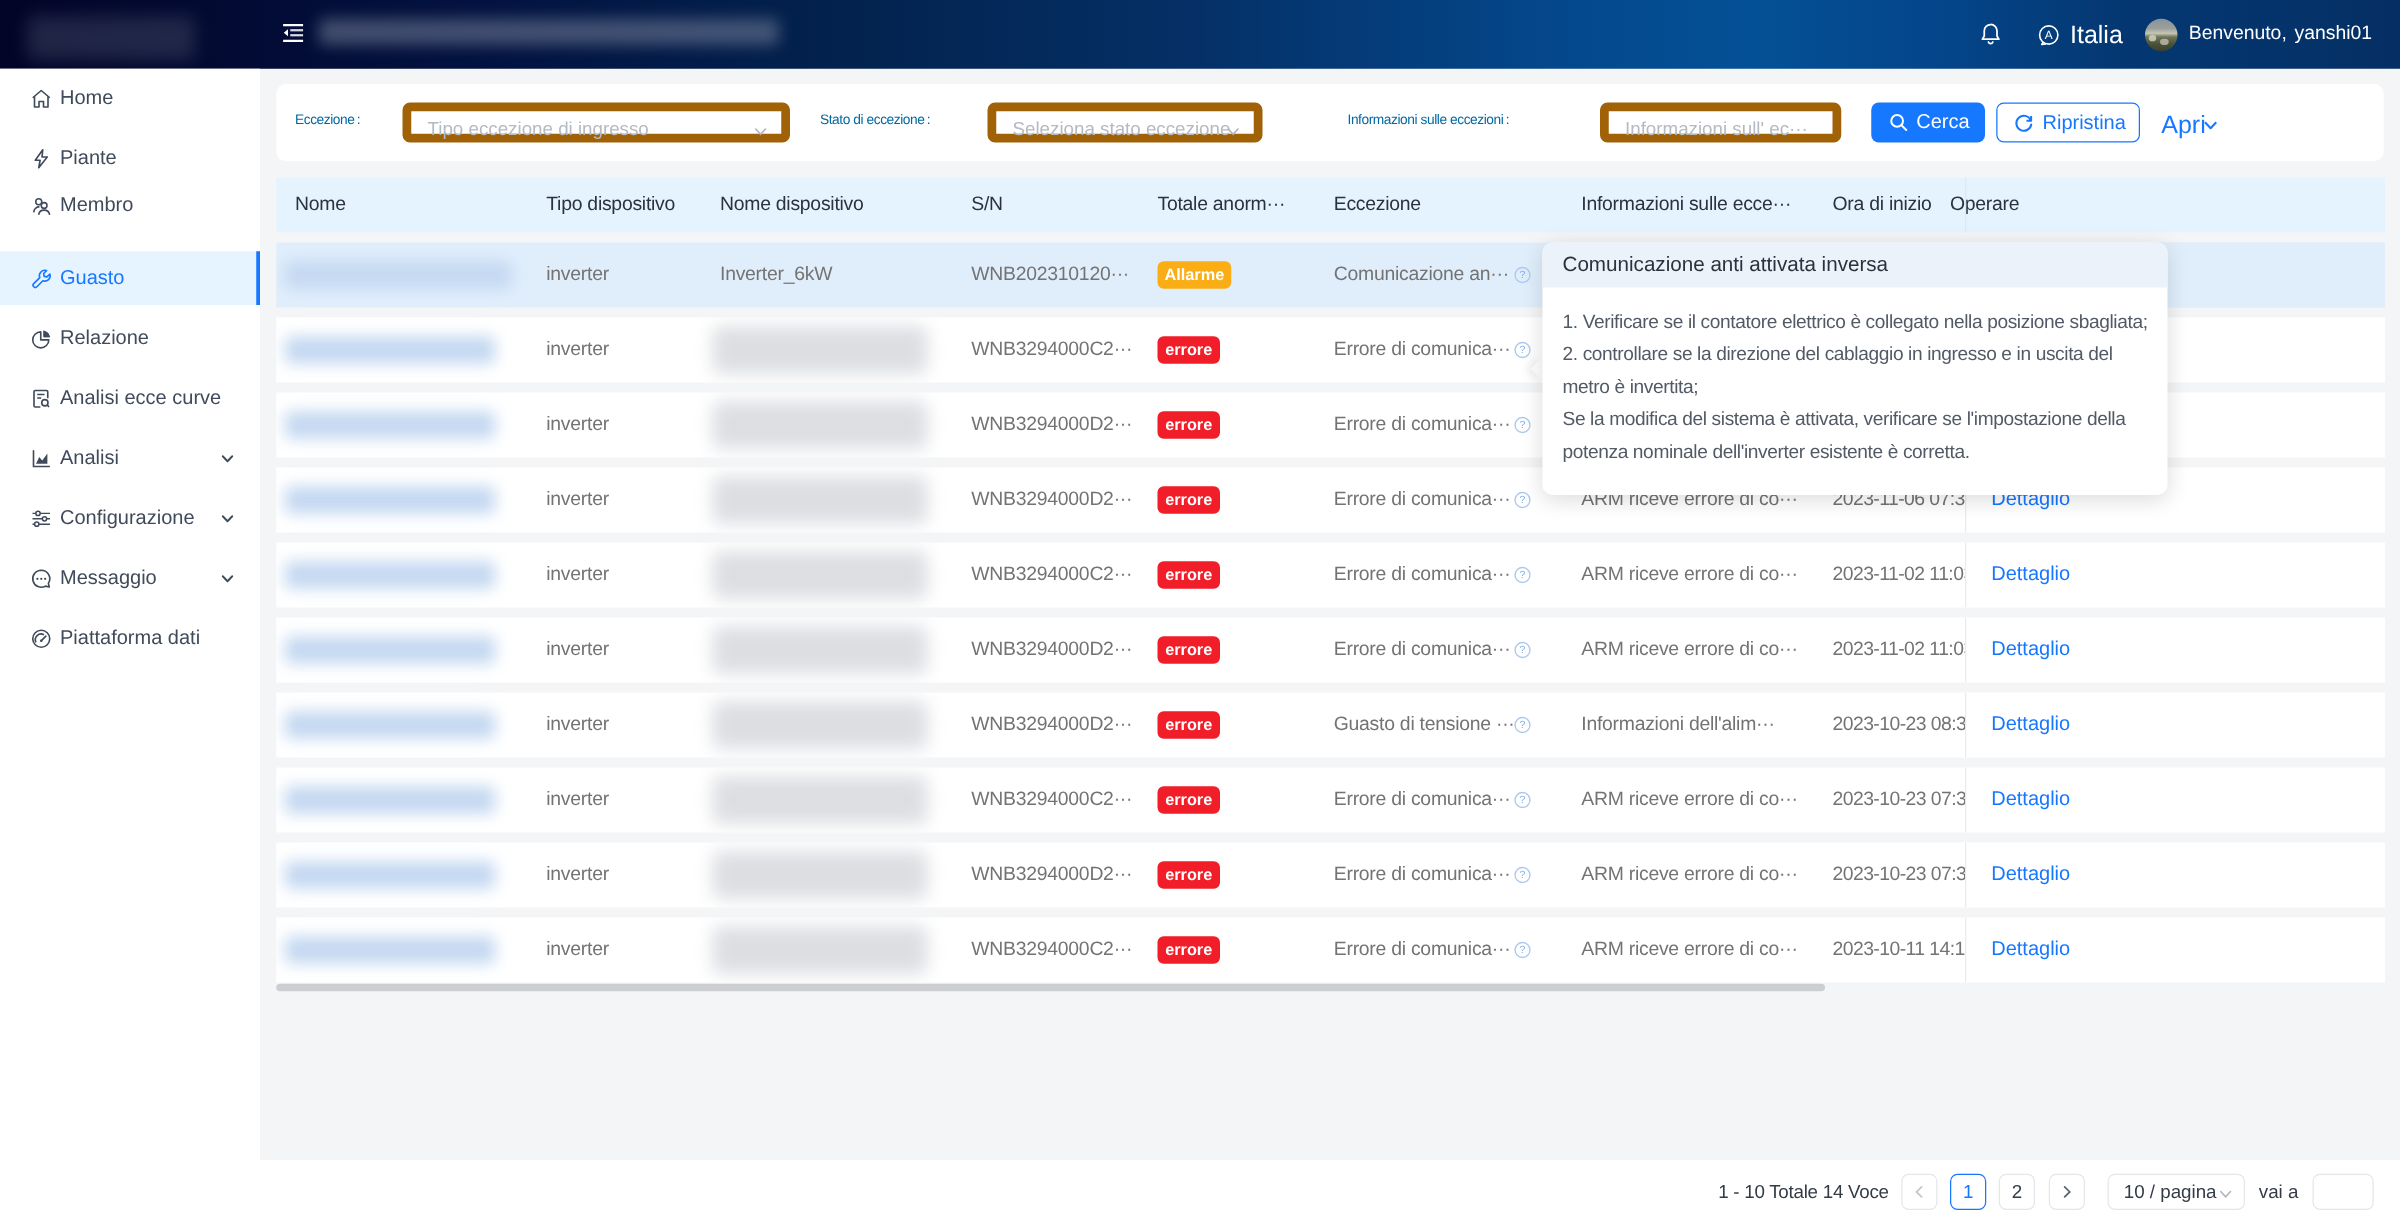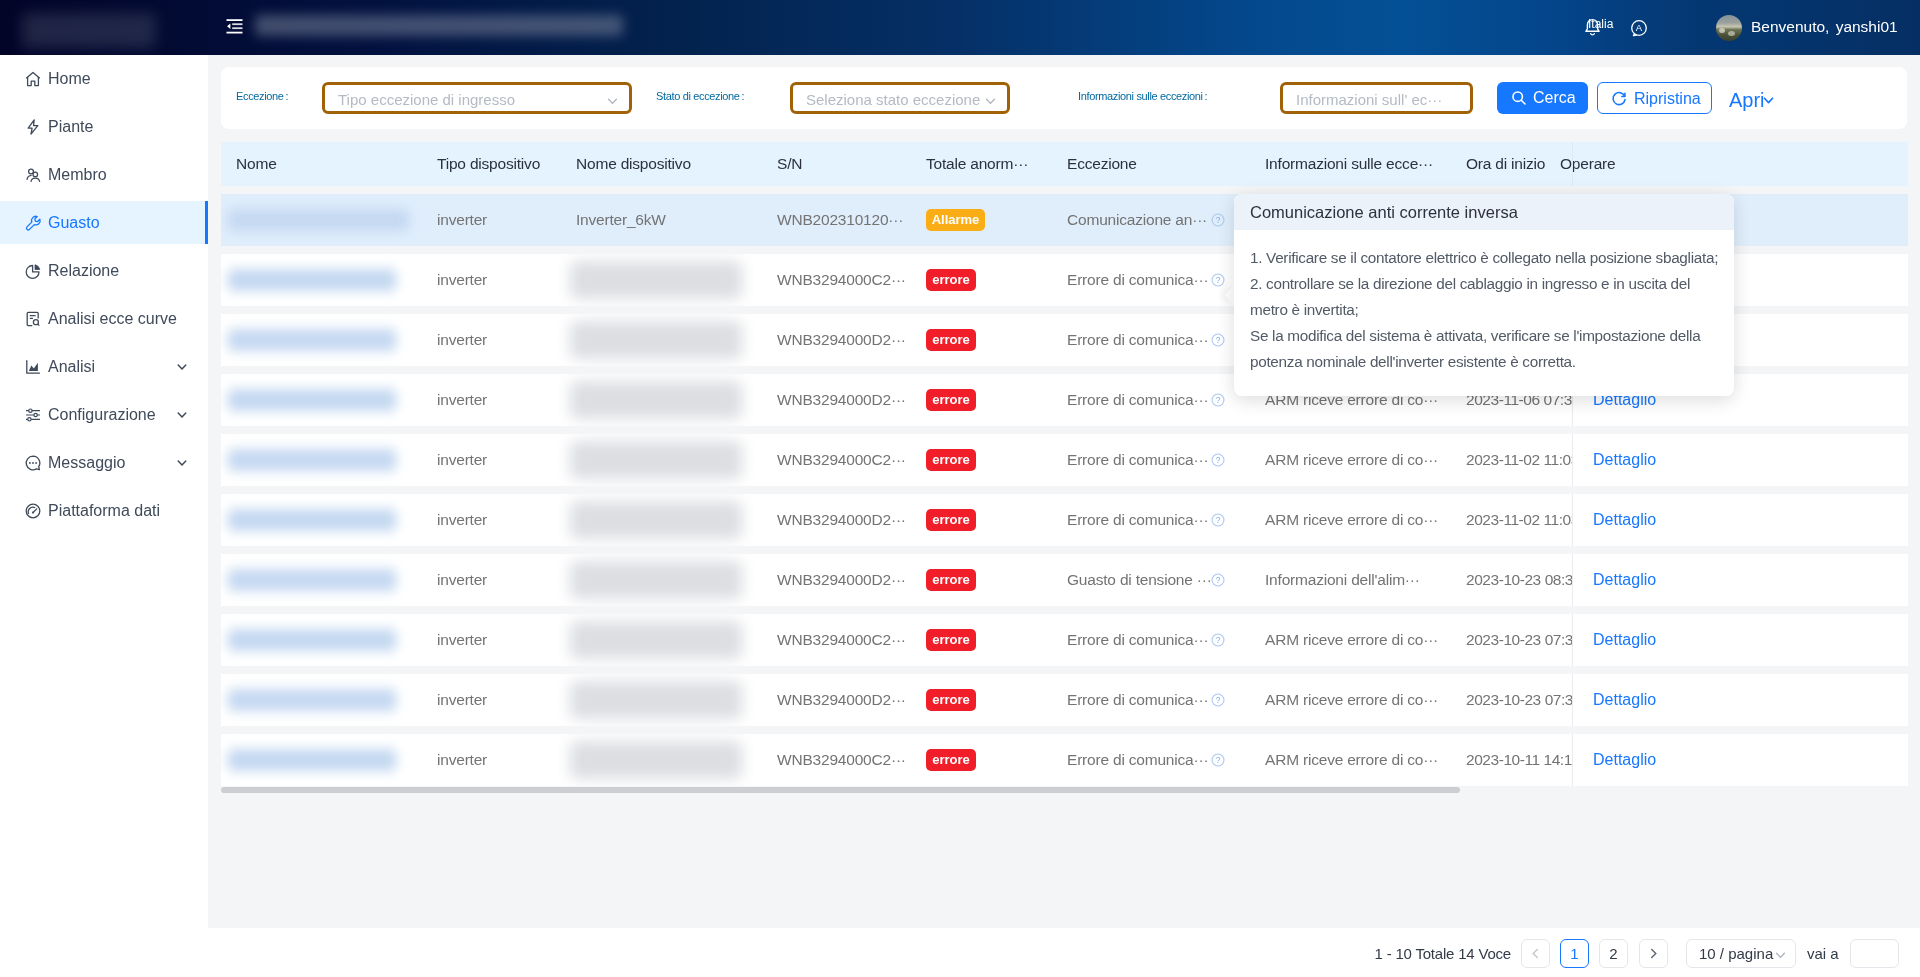--- a/index.html
+++ b/index.html
@@ -18,21 +18,21 @@
 .sitem{position:absolute;left:0;width:208px;height:43px;color:#3f4a5a;font-size:16px;}
 .sitem .lab{position:absolute;left:48px;top:50%;transform:translateY(-50%);}
 .sitem svg.ic{position:absolute;left:24px;top:50%;transform:translateY(-50%);}
 .sitem svg.ch{position:absolute;left:176px;top:50%;transform:translateY(-50%);}
 .sel{background:#e6f4ff;color:#1677ff;}
 .selbar{position:absolute;right:0;top:0;width:3px;height:43px;background:#1677ff;}
 
 #fcard{left:221px;top:67px;width:1686px;height:62px;background:#fff;border-radius:8px;}
 .flab{position:absolute;top:90px;font-size:11px;letter-spacing:-0.35px;color:#0369a1;}
 .fbox{position:absolute;top:82px;height:32px;box-sizing:border-box;background:#fff;
- border:3px solid #a16207;border-radius:6px;}
+ border:7px solid #a16207;border-radius:6px;}
 .ph{position:absolute;left:13px;top:6px;font-size:15px;color:#b4bac3;white-space:nowrap;overflow:hidden;}
 .chev{position:absolute;right:11px;top:11px;}
 
 .hcell{position:absolute;top:142px;height:44px;line-height:44px;font-size:15.5px;letter-spacing:-0.2px;color:#2b323e;white-space:nowrap;}
 #thead{left:221px;top:142px;width:1687px;height:44px;background:#e5f3fe;}
 .row{position:absolute;left:221px;width:1687px;height:52px;background:#fff;overflow:hidden;}
 .row.hl{background:#e0eefc;}
 .cell{position:absolute;top:50%;transform:translateY(-50%);font-size:15.5px;letter-spacing:-0.2px;color:#737373;white-space:nowrap;}
 .badge{position:absolute;top:50%;transform:translateY(-50%);height:22px;line-height:22px;
  border-radius:5px;color:#fff;font-size:13px;font-weight:bold;text-align:center;}
@@ -74,21 +74,21 @@
   </svg>
   <svg class="abs" style="left:1584px;top:18px" width="17" height="19" viewBox="0 0 17 19">
     <path d="M8.5 1.6 a5.1 5.1 0 0 0 -5.1 5.1 v4.1 l-1.5 2.5 h13.2 l-1.5 -2.5 v-4.1 a5.1 5.1 0 0 0 -5.1 -5.1 z" fill="none" stroke="#fff" stroke-width="1.4" stroke-linejoin="round"></path>
     <path d="M6.7 15.6 a1.9 1.9 0 0 0 3.6 0" fill="none" stroke="#fff" stroke-width="1.4" stroke-linecap="round"></path>
   </svg>
   <svg class="abs" style="left:1630px;top:19px" width="18" height="18" viewBox="0 0 18 18">
     <circle cx="9" cy="9" r="7.3" fill="none" stroke="#fff" stroke-width="1.3"></circle>
     <path d="M4.5 14.8 L3.4 16.6 L6.8 16.2" fill="none" stroke="#fff" stroke-width="1.3" stroke-linejoin="round"></path>
     <text x="9" y="12.4" font-size="9.5" fill="#fff" text-anchor="middle" font-family="Liberation Sans">A</text>
   </svg>
-  <div class="abs txt" style="left:1588px;top:17px;font-size:12px;color:#fff">Italia</div>
+  <div class="abs txt" style="left:1656px;top:17px;font-size:20px;color:#fff">Italia</div>
   <div class="abs" style="left:1716px;top:15px;width:26px;height:26px;border-radius:50%;overflow:hidden;
     background:linear-gradient(180deg,#88929c 0%,#9aa09c 30%,#c8c6b2 45%,#6e7557 56%,#4a5138 78%,#3a402e 100%)">
     <div style="position:absolute;left:3px;top:13px;width:6px;height:5px;background:#d8d6c8;border-radius:50%;opacity:.8"></div>
     <div style="position:absolute;left:12px;top:16px;width:7px;height:5px;background:#cfcdb9;border-radius:50%;opacity:.7"></div>
   </div>
   <div class="abs txt" style="left:1751px;top:18px;font-size:15.5px;color:#fff">Benvenuto,  yanshi01</div>
 </div>
 <div id="sidebar" class="abs"></div>
 <div class="sitem" style="top:57px">
     <svg class="ic" width="18" height="18" viewBox="0 0 18 18">
@@ -98,21 +98,21 @@
       </g>
     </svg>
     <span class="lab">Home</span>
   </div>
 <div class="sitem" style="top:105px">
     <svg class="ic" width="18" height="18" viewBox="0 0 18 18">
       <path d="M10.2 1.8 L4.2 10.2 H8.1 L7 16.2 L13.8 7.6 H9.6 Z" fill="none" stroke="#3f4a5a" stroke-width="1.3" stroke-linejoin="round"></path>
     </svg>
     <span class="lab">Piante</span>
   </div>
-<div class="sitem" style="top:153px">
+<div class="sitem" style="top:143px">
     <svg class="ic" width="19" height="18" viewBox="0 0 19 18">
       <g fill="none" stroke="#3f4a5a" stroke-width="1.25">
         <circle cx="7" cy="5.4" r="2.4"></circle>
         <path d="M3 13.9 a4.9 4.9 0 0 1 4.6 -4.6"></path>
         <circle cx="11.3" cy="8.4" r="2.3"></circle>
         <path d="M6.9 15.9 a4.45 4.45 0 0 1 8.8 0"></path>
       </g>
     </svg>
     <span class="lab">Membro</span>
   </div>
@@ -407,21 +407,21 @@
 <div class="opcell" style="top:0;height:52px;background:#fff">
       <span class="det">Dettaglio</span>
     </div>
 </div>
 <div class="abs" style="left:1572px;top:142px;width:1px;height:44px;background:#dbe9f7"></div>
 <div id="sbar" class="abs"></div>
 
 <div id="tiparrow" class="abs"></div>
 <div id="tip" class="abs"></div>
 <div id="tiphead" class="abs"></div>
-<div class="abs txt" style="left:1250px;top:203px;font-size:16.5px;color:#2b323e">Comunicazione anti corrente inversa</div>
+<div class="abs txt" style="left:1250px;top:203px;font-size:16.5px;color:#2b323e">Comunicazione anti attivata inversa</div>
 <div class="tipline" style="top:249px">1. Verificare se il contatore elettrico è collegato nella posizione sbagliata;</div>
 <div class="tipline" style="top:275px">2. controllare se la direzione del cablaggio in ingresso e in uscita del</div>
 <div class="tipline" style="top:301px">metro è invertita;</div>
 <div class="tipline" style="top:327px">Se la modifica del sistema è attivata, verificare se l'impostazione della</div>
 <div class="tipline" style="top:353px">potenza nominale dell'inverter esistente è corretta.</div>
 
 <div id="bottom" class="abs"></div>
 <div class="ptxt" style="right:409px;letter-spacing:-0.2px">1 - 10 Totale 14 Voce</div>
 <div class="pbtn" style="left:1521px"><svg width="11" height="11" viewBox="0 0 11 11" style="margin-top:8px">
       <path d="M7.3 1.5 L3.2 5.5 L7.3 9.5" fill="none" stroke="#c3c7cd" stroke-width="1.4" stroke-linecap="round"></path>

